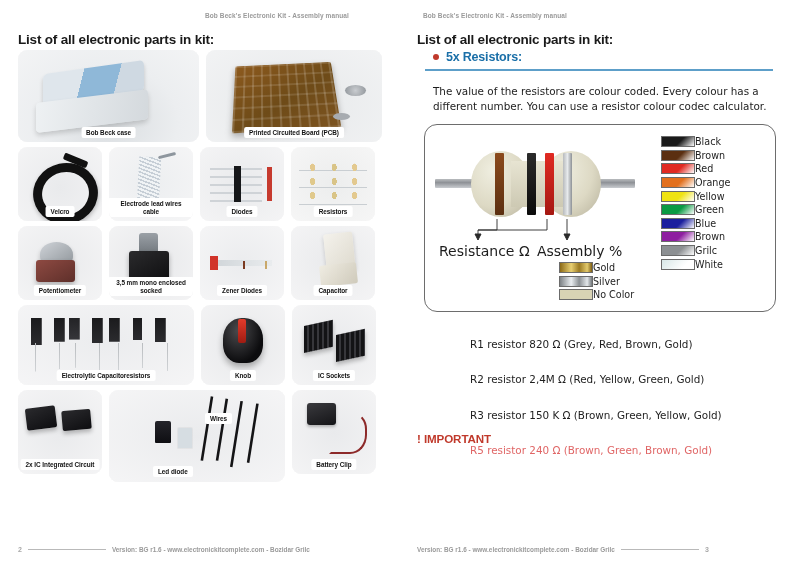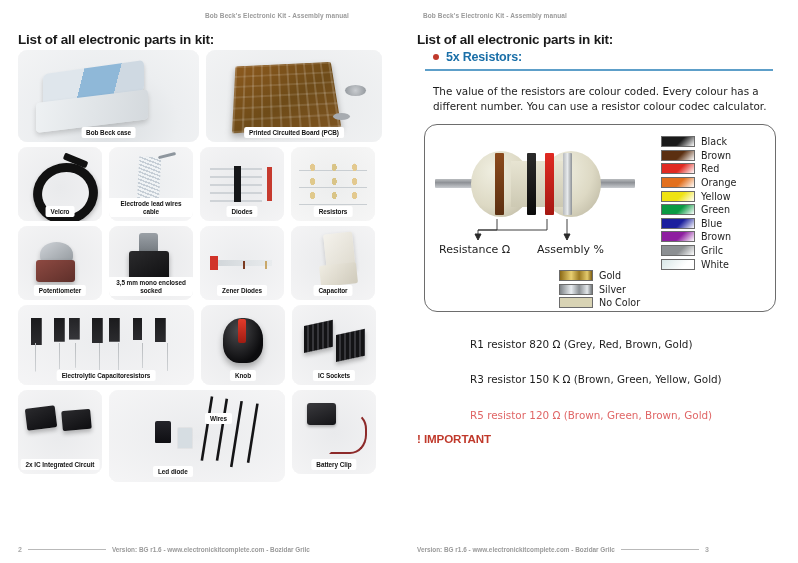--- a/index.html
+++ b/index.html
@@ -233,26 +233,26 @@
     background: linear-gradient(#e7e4d2,#cdc9b3);
   }
   .band { position: absolute; top: 2px; height: 62px; width: 9px; border-radius: 1px; }
   .band.b-brown { left: 24px;  background: linear-gradient(#8b4a1c,#5b2f11); }
   .band.b-black { left: 56px;  background: linear-gradient(#2b2b2b,#0a0a0a); }
   .band.b-red   { left: 74px;  background: linear-gradient(#e02a22,#a51811); }
   .band.b-silver{ left: 92px;  background: linear-gradient(90deg,#b7babd,#e7eaec,#8d9195); }
 
   .callout { position: absolute; stroke: #2a2a2a; }
   .res-label {
-    position: absolute; font-size: 11px; color: #1d1d1d; white-space: nowrap;
+    position: absolute; font-size: 14px; color: #1d1d1d; white-space: nowrap;
     font-family: "DejaVu Sans", sans-serif;
   }
 
   .swatch-col { position: absolute; }
-  .sw-row { display: flex; align-items: center; gap: 6px; height: 13.6px; }
+  .sw-row { display: flex; align-items: center; gap: 0; height: 13.6px; }
   .sw {
     width: 34px; height: 11px; border: 1px solid #6b6b6b; flex: none;
   }
   .sw-label { font-size: 9.6px; color: #1d1d1d; font-family: "DejaVu Sans", sans-serif; }
 
   .res-list { position: absolute; left: 470px; top: 317px; width: 310px; }
   .res-list div {
     font-size: 10.4px; color: #1d1d1d; line-height: 1.47; white-space: nowrap;
     font-family: "DejaVu Sans", sans-serif;
     margin-top: 20px;
@@ -402,21 +402,21 @@
           <path d="M62 86 L62 97 L43 97 L43 103" fill="none" stroke="#2a2a2a" stroke-width="0.9"></path>
           <path d="M112 86 L112 97 L43 97" fill="none" stroke="#2a2a2a" stroke-width="0.9"></path>
           <path d="M132 86 L132 103" fill="none" stroke="#2a2a2a" stroke-width="0.9"></path>
           <path d="M43 107 L40 101 L46 101 Z" fill="#2a2a2a"></path>
           <path d="M132 107 L129 101 L135 101 Z" fill="#2a2a2a"></path>
         </svg>
       </div>
       <div class="res-label" style="left:14px;top:118px">Resistance Ω</div>
       <div class="res-label" style="left:112px;top:118px">Assembly %</div>
 
-      <div class="swatch-col" style="left:134px;top:144px">
+      <div class="swatch-col" style="left:134px;top:136px">
         <div class="sw-row">
           <span class="sw" style="background:linear-gradient(90deg,#8c6a16,#e8cf72 35%,#9b7a22 60%,#e3ca6d 85%,#7d5d12)"></span>
           <span class="sw-label">Gold</span>
         </div>
         <div class="sw-row">
           <span class="sw" style="background:linear-gradient(90deg,#7e8387,#e9edf0 35%,#8b9094 60%,#e3e7ea 85%,#72777b)"></span>
           <span class="sw-label">Silver</span>
         </div>
         <div class="sw-row">
           <span class="sw" style="background:#d8d3b4"></span>
@@ -463,22 +463,23 @@
           </div>
           <div class="sw-row">
             <span class="sw" style="background: linear-gradient(135deg, rgb(215, 231, 231), rgb(255, 255, 255) 70%);"></span>
             <span class="sw-label">White</span>
           </div>
         </div>
     </div>
 
     <div class="res-list" id="res-list" style="left:71px">
         <div>R1 resistor 820 Ω (Grey, Red, Brown, Gold)</div>
+        <div>R2 resistor 2,4M Ω (Red, Yellow, Green, Gold)</div>
         <div>R3 resistor 150 K Ω (Brown, Green, Yellow, Gold)</div>
-        <div class="highlight">R5 resistor 120 Ω (Brown, Green, Brown, Gold)</div>
+        <div class="highlight">R5 resistor 240 Ω (Brown, Green, Brown, Gold)</div>
       </div>
 
     <div class="imp-title" style="left:18px">! IMPORTANT</div>
 
     <div class="footer footer-right" style="left:18px">
       <span class="ftxt">Version: BG r1.6 - www.electronickitcomplete.com - Bozidar Grilc</span>
       <span class="line" style="width:78px"></span>
       <span class="pg">3</span>
     </div>
   </div>

